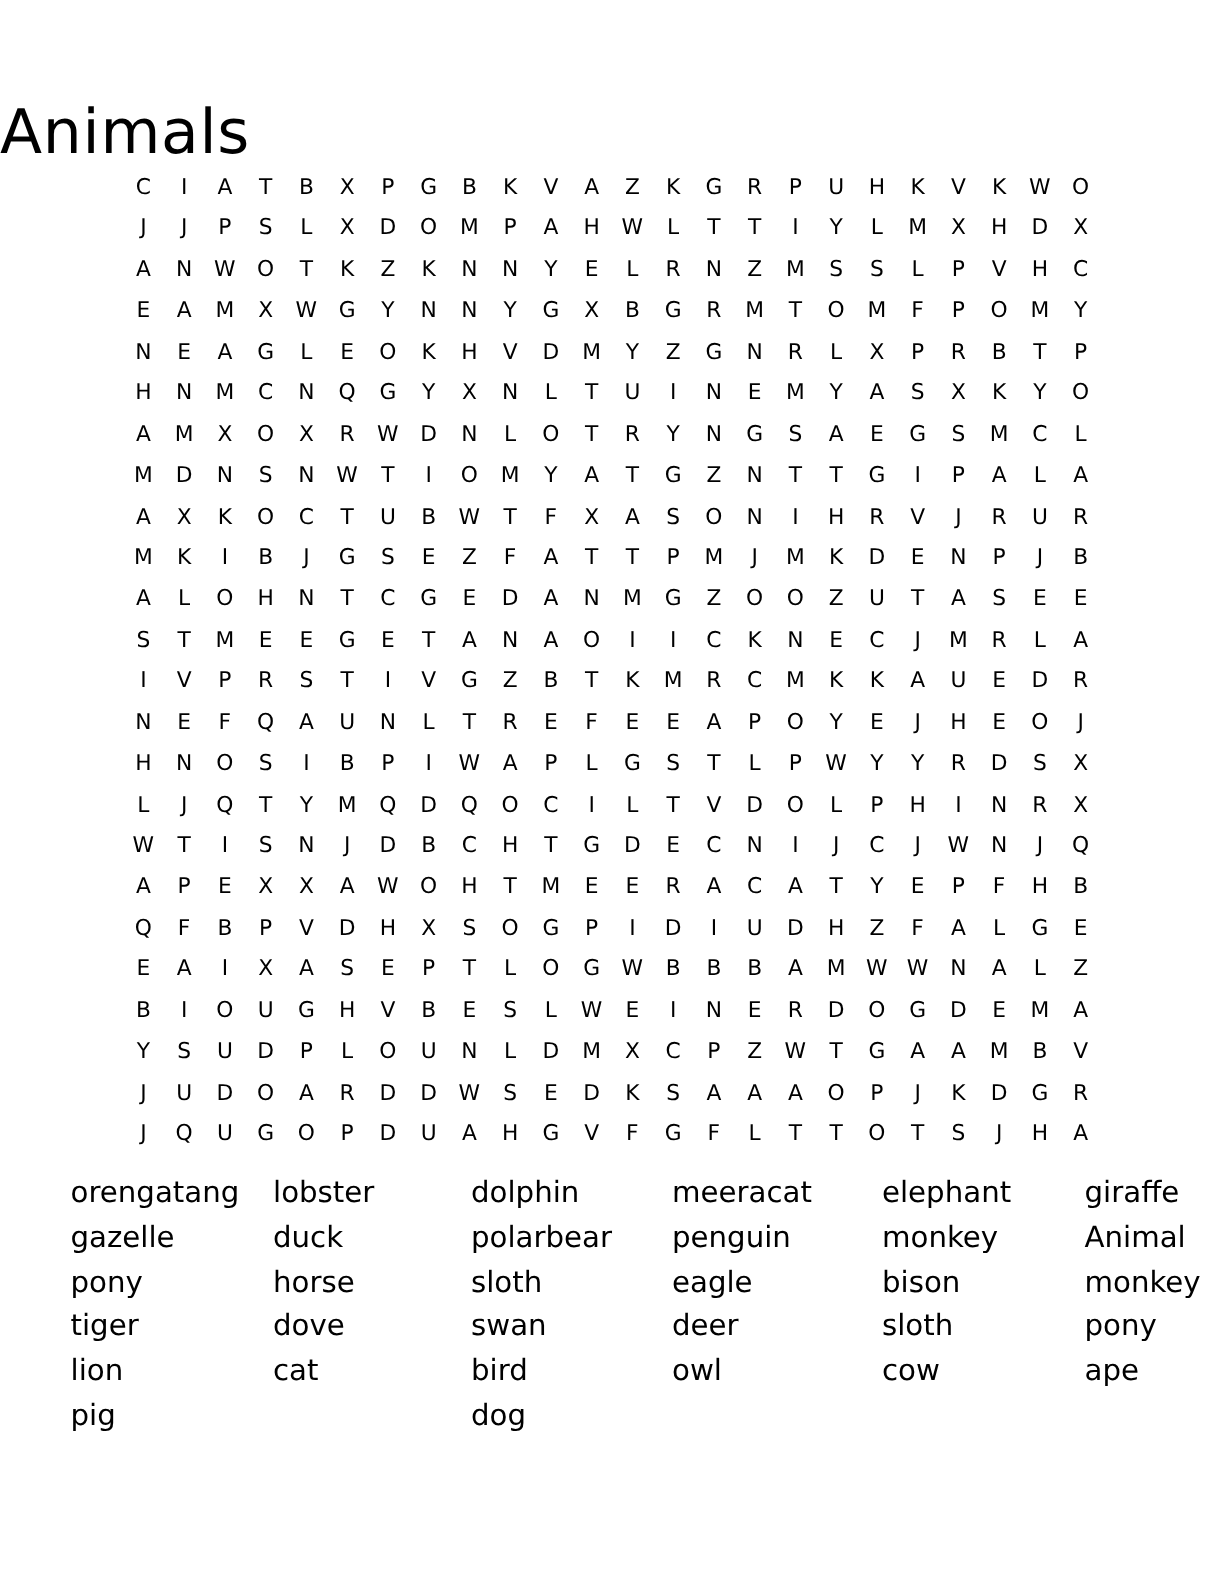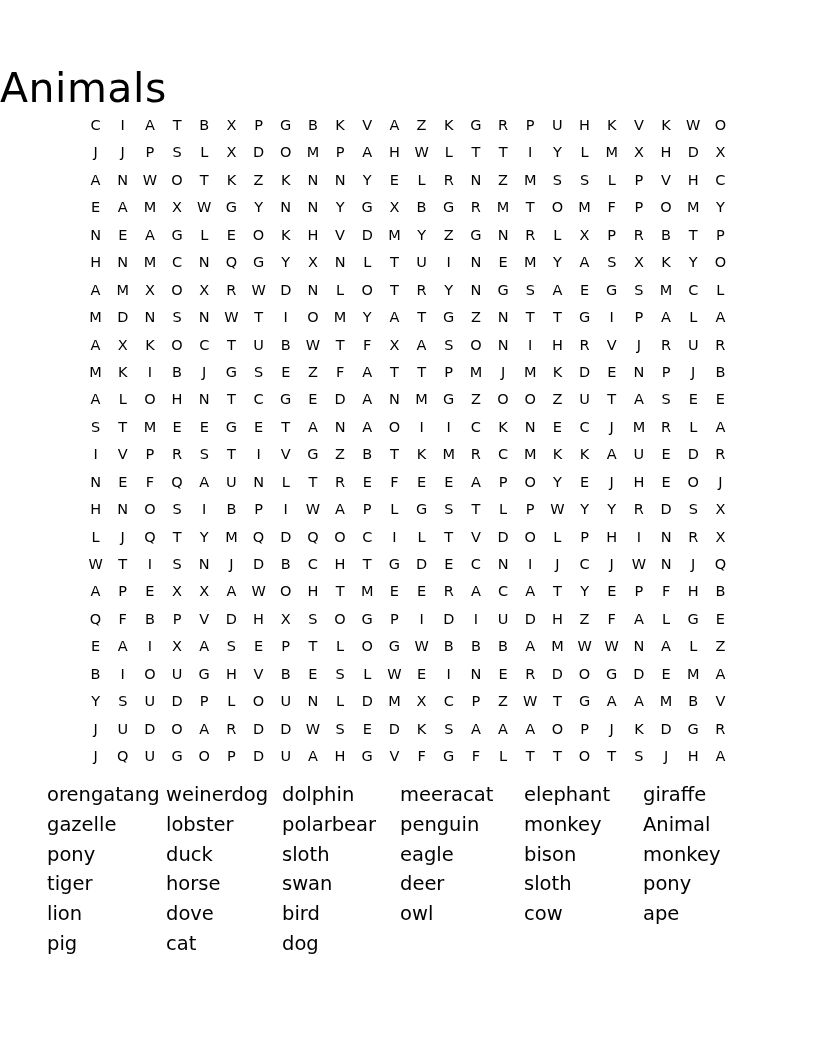--- a/index.html
+++ b/index.html
@@ -54,21 +54,21 @@
     color: #000000;
   }
 
   .word-list {
     position: absolute;
     top: 780px;
     left: 47px;
     width: 740px;
     display: grid;
     grid-template-columns: 119px 116px 118px 124px 119px 110px;
-    column-gap: 0;
+    column-gap: 16px;
     align-items: start;
   }
 
   .word-col {
     display: flex;
     flex-direction: column;
   }
 
   .word-item {
     font-size: 19.5px;
@@ -667,21 +667,20 @@
   <div class="word-list">
       <div class="word-col">
         <div class="word-item">orengatang</div>
         <div class="word-item">gazelle</div>
         <div class="word-item">pony</div>
         <div class="word-item">tiger</div>
         <div class="word-item">lion</div>
         <div class="word-item">pig</div>
       </div>
       <div class="word-col">
-        <div class="word-item">weinerdog</div>
         <div class="word-item">lobster</div>
         <div class="word-item">duck</div>
         <div class="word-item">horse</div>
         <div class="word-item">dove</div>
         <div class="word-item">cat</div>
       </div>
       <div class="word-col">
         <div class="word-item">dolphin</div>
         <div class="word-item">polarbear</div>
         <div class="word-item">sloth</div>

